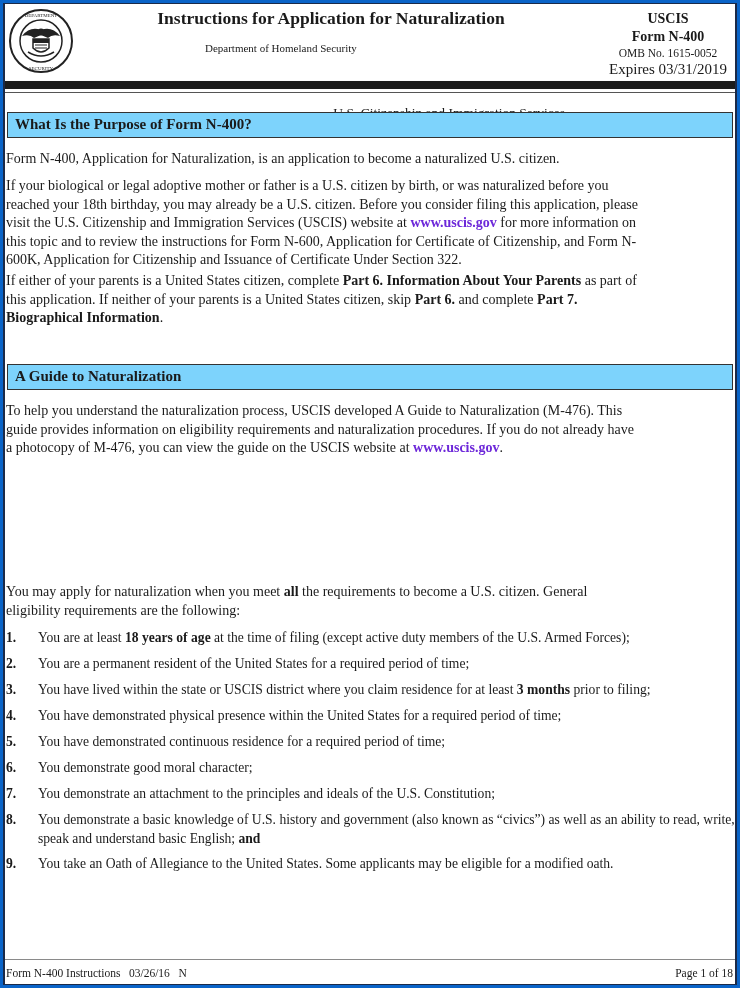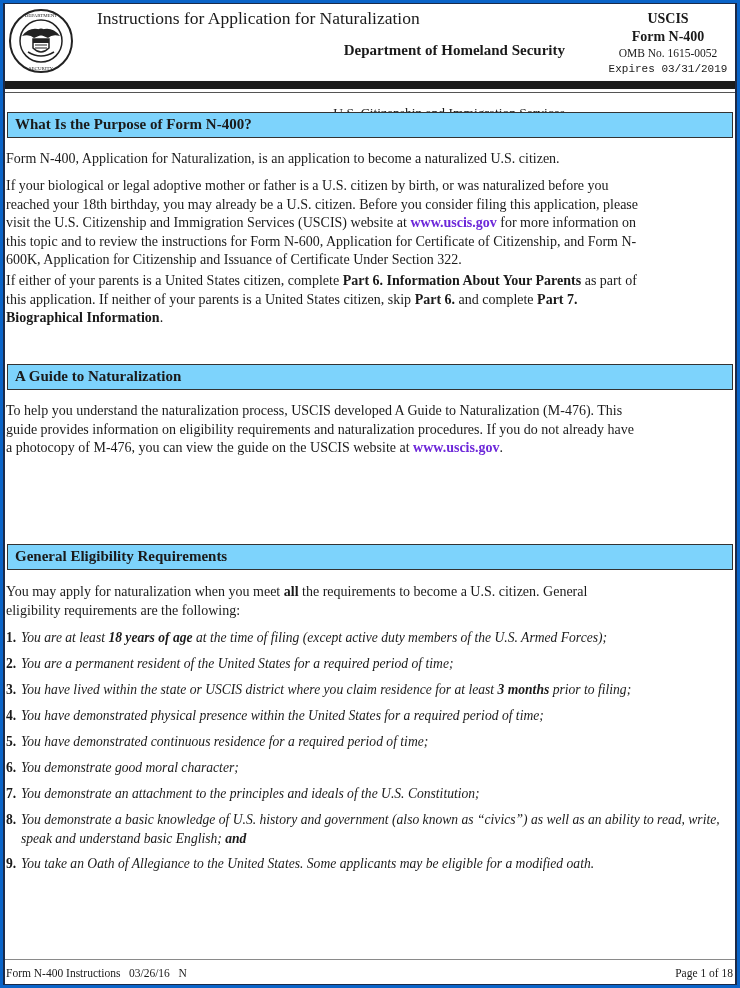--- a/index.html
+++ b/index.html
@@ -11,46 +11,46 @@
   }
   .frame-inner {
     position: absolute; left: 3px; top: 3px; width: 734px; height: 982px;
     border-left: 2px solid #1b2a48; border-right: 2px solid #1b2a48;
     border-top: 1px solid #1b2a48; border-bottom: 2px solid #1b2a48;
   }
   .page { position: absolute; left: 5px; top: 4px; width: 730px; height: 980px; background: #fff; }
 
   
   .seal { position: absolute; left: 3px; top: 4px; width: 66px; height: 66px; }
-  .hdr-title { position: absolute; left: 0; width: 560px; top: 4px; text-align: left; font-weight: normal; font-size: 17.5px; padding-left: 92px; }
+  .hdr-title { position: absolute; left: 0; width: 560px; top: 4px; text-align: center; font-weight: bold; font-size: 17.5px; padding-left: 92px; }
   .hdr-title span { display: inline-block; }
-  .hdr-dept { position: absolute; left: 200px; width: 360px; top: 38px; text-align: right; font-weight: bold; font-size: 15px; }
+  .hdr-dept { position: absolute; left: 200px; width: 360px; top: 38px; text-align: left; font-weight: normal; font-size: 11px; }
   .hdr-sub { position: absolute; left: 200px; width: 360px; top: 57px; text-align: right; font-size: 13.5px; margin-top: 44px; }
   .hdr-right { position: absolute; right: 2px; top: 6px; width: 130px; text-align: center; }
   .hdr-uscis { font-weight: bold; font-size: 14px; line-height: 18px; }
   .hdr-form { font-weight: bold; font-size: 14px; line-height: 17px; }
   .hdr-omb { font-size: 11.5px; line-height: 16px; }
-  .hdr-exp { font-size: 11px; line-height: 16px; font-family: Liberation Mono, monospace; }
+  .hdr-exp { font-size: 15px; line-height: 16px; }
   .rule-thick { position: absolute; left: 0; top: 77px; width: 730px; height: 8px; background: #1c1c1c; }
   .rule-thin { position: absolute; left: 0; top: 88px; width: 730px; height: 1px; background: #555; }
 
   
   .sec-head {
     position: absolute; left: 2px; width: 726px; height: 26px;
     background: #7dd3fc; border: 1.5px solid #333;
     font-weight: bold; font-size: 15px; line-height: 23px; padding-left: 7px;
   }
 
   .para { position: absolute; left: 1px; width: 634px; font-size: 14px; line-height: 18.5px; }
   .para b { font-weight: bold; font-family: Liberation Serif, serif; }
   .link { color: #6d28d9; font-weight: bold; cursor: pointer; }
 
   .list-item { position: absolute; left: 1px; width: 728px; font-size: 13.6px; line-height: 18.5px; }
   .list-num { position: absolute; left: 0; top: 0; font-weight: bold; width: 24px; }
-  .list-text { position: absolute; left: 15px; top: 0; width: 700px; font-style: italic; }
+  .list-text { position: absolute; left: 32px; top: 0; width: 700px; }
 
   .foot-rule { position: absolute; left: 0; top: 955px; width: 730px; height: 1px; background: #8a8a8a; }
   .foot-left { position: absolute; left: 1px; top: 963px; font-size: 11.5px; }
   .foot-right { position: absolute; right: 2px; top: 963px; font-size: 11.5px; }
 </style>
 </head>
 <body>
 
 <div class="frame"></div>
 <div class="frame-inner"></div>
@@ -87,21 +87,20 @@
   <div class="rule-thin"></div>
 
   <div class="sec-head" style="top:108px">What Is the Purpose of Form N-400?</div>
   <div class="para" style="top:146px"><span>Form N-400, Application for Naturalization, is an application to become a naturalized U.S. citizen.</span></div>
   <div class="para" style="top:173px"><span>If your biological or legal adoptive mother or father is a U.S. citizen by birth, or was naturalized before you reached your 18th birthday, you may already be a U.S. citizen. Before you consider filing this application, please visit the U.S. Citizenship and Immigration Services (USCIS) website at </span><a class="link">www.uscis.gov</a><span> for more information on this topic and to review the instructions for Form N-600, Application for Certificate of Citizenship, and Form N-600K, Application for Citizenship and Issuance of Certificate Under Section 322.</span></div>
   <div class="para" style="top:268px"><span>If either of your parents is a United States citizen, complete </span><b>Part 6. Information About Your Parents</b><span> as part of this application.  If neither of your parents is a United States citizen, skip </span><b>Part 6.</b><span> and complete </span><b>Part 7. Biographical Information</b><span>.</span></div>
 
   <div class="sec-head" style="top:360px">A Guide to Naturalization</div>
   <div class="para" style="top:398px"><span>To help you understand the naturalization process, USCIS developed A Guide to Naturalization (M-476).  This guide provides information on eligibility requirements and naturalization procedures.  If you do not already have a photocopy of M-476, you can view the guide on the USCIS website at </span><a class="link">www.uscis.gov</a><span>.</span></div>
 
-  <div class="sec-head" style="top:540px">General Eligibility Requirements</div>
   <div class="para" style="top:579px"><span>You may apply for naturalization when you meet </span><b>all</b><span> the requirements to become a U.S. citizen. General eligibility requirements are the following:</span></div>
 
   <div id="elig-list">
       <div class="list-item" style="top: 625px;">
         <span class="list-num">1.</span>
         <span class="list-text"><span>You are at least </span><b>18 years of age</b><span> at the time of filing (except active duty members of the U.S. Armed Forces);</span></span>
       </div>
       <div class="list-item" style="top: 651px;">
         <span class="list-num">2.</span>
         <span class="list-text"><span>You are a permanent resident of the United States for a required period of time;</span></span>

